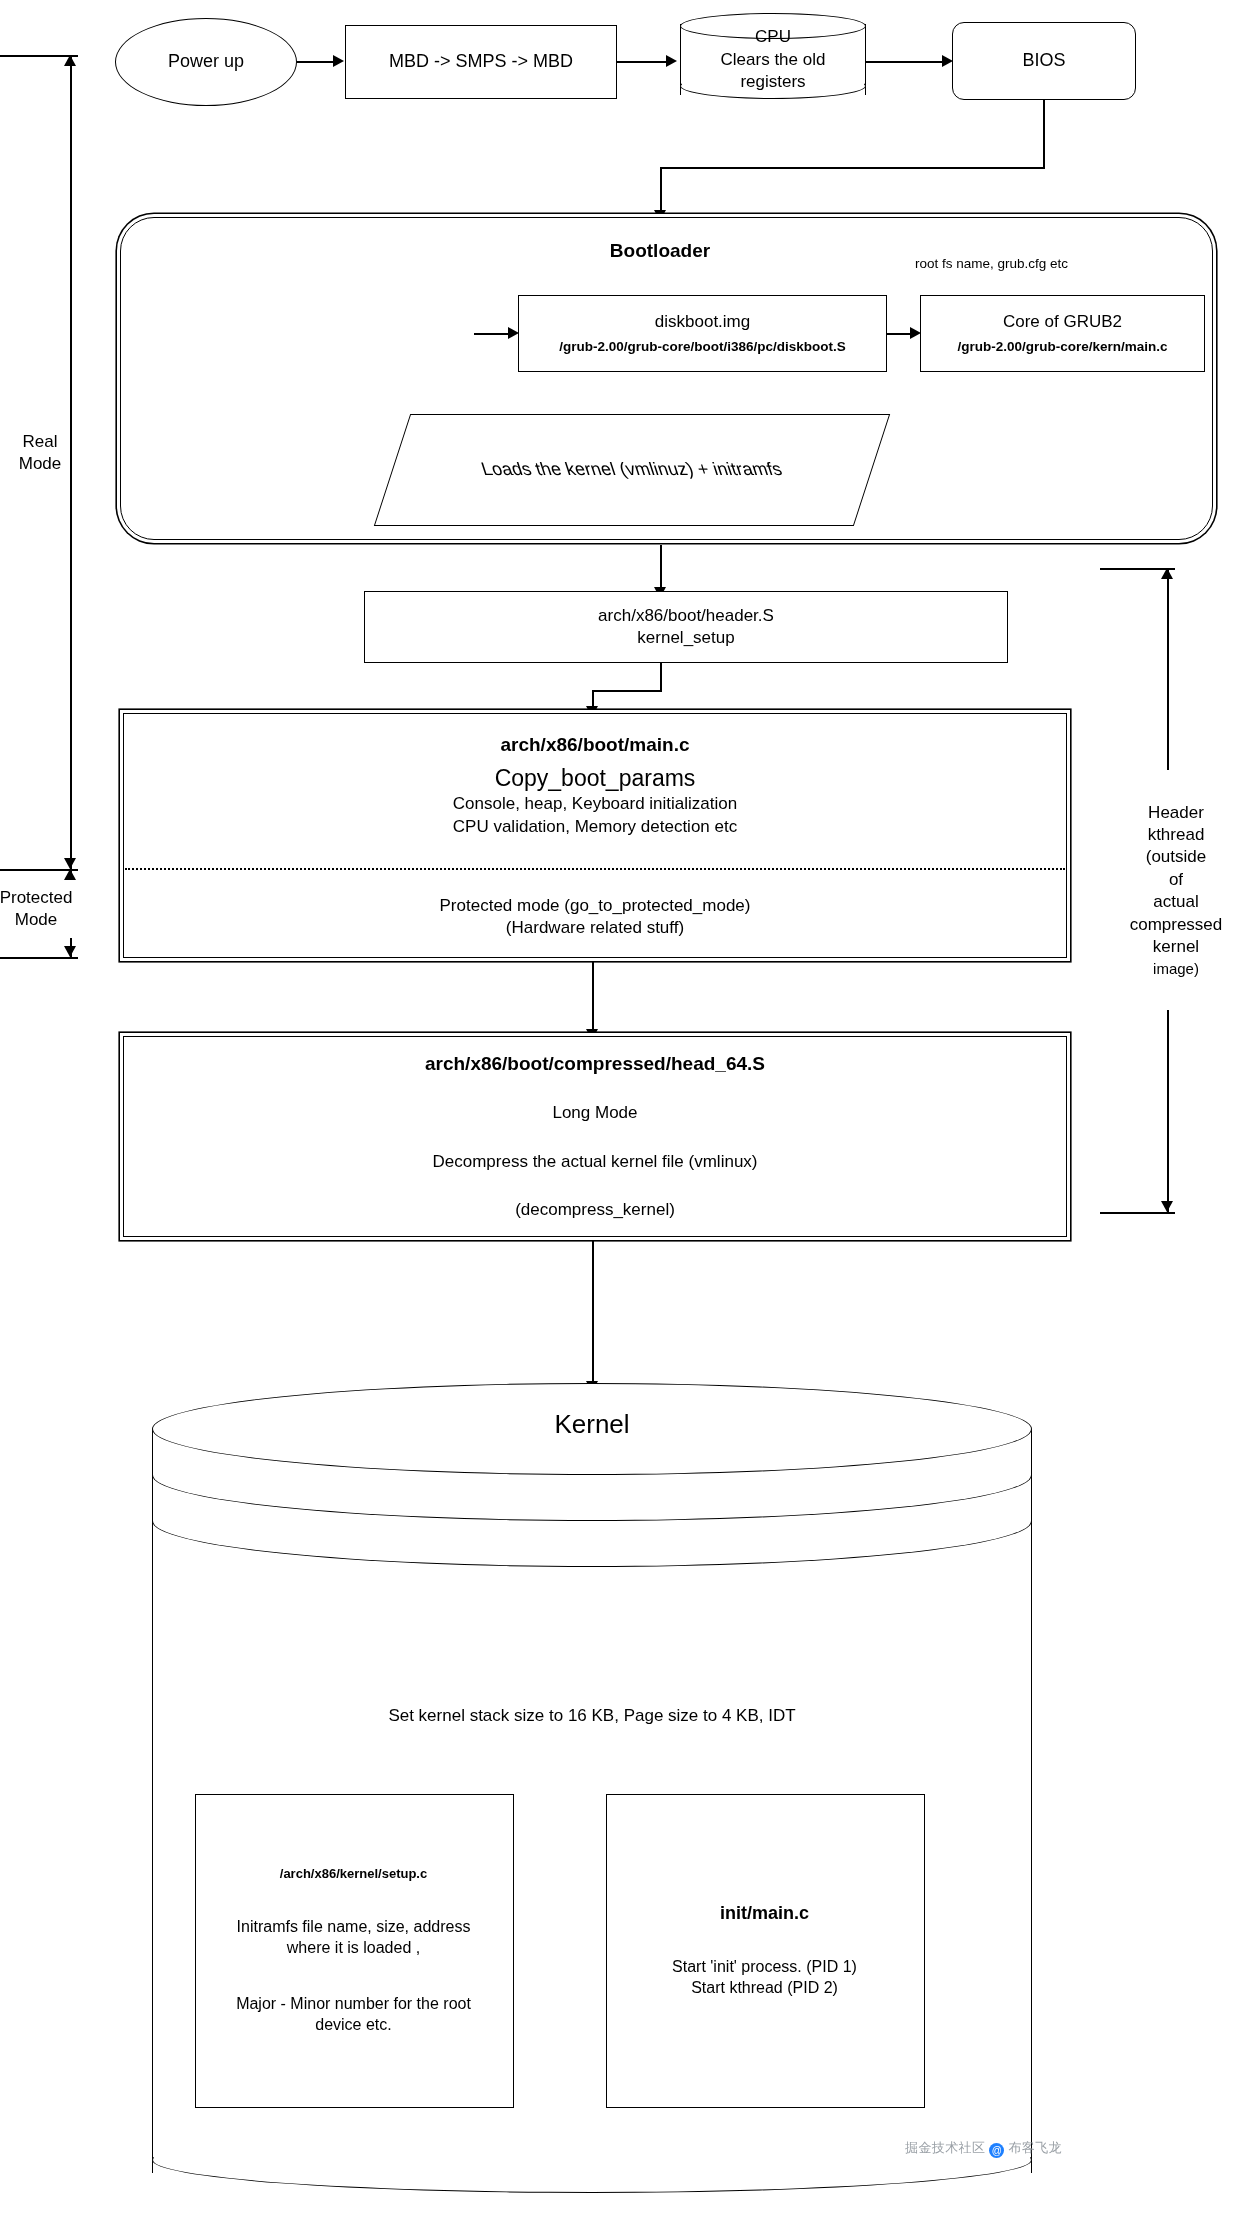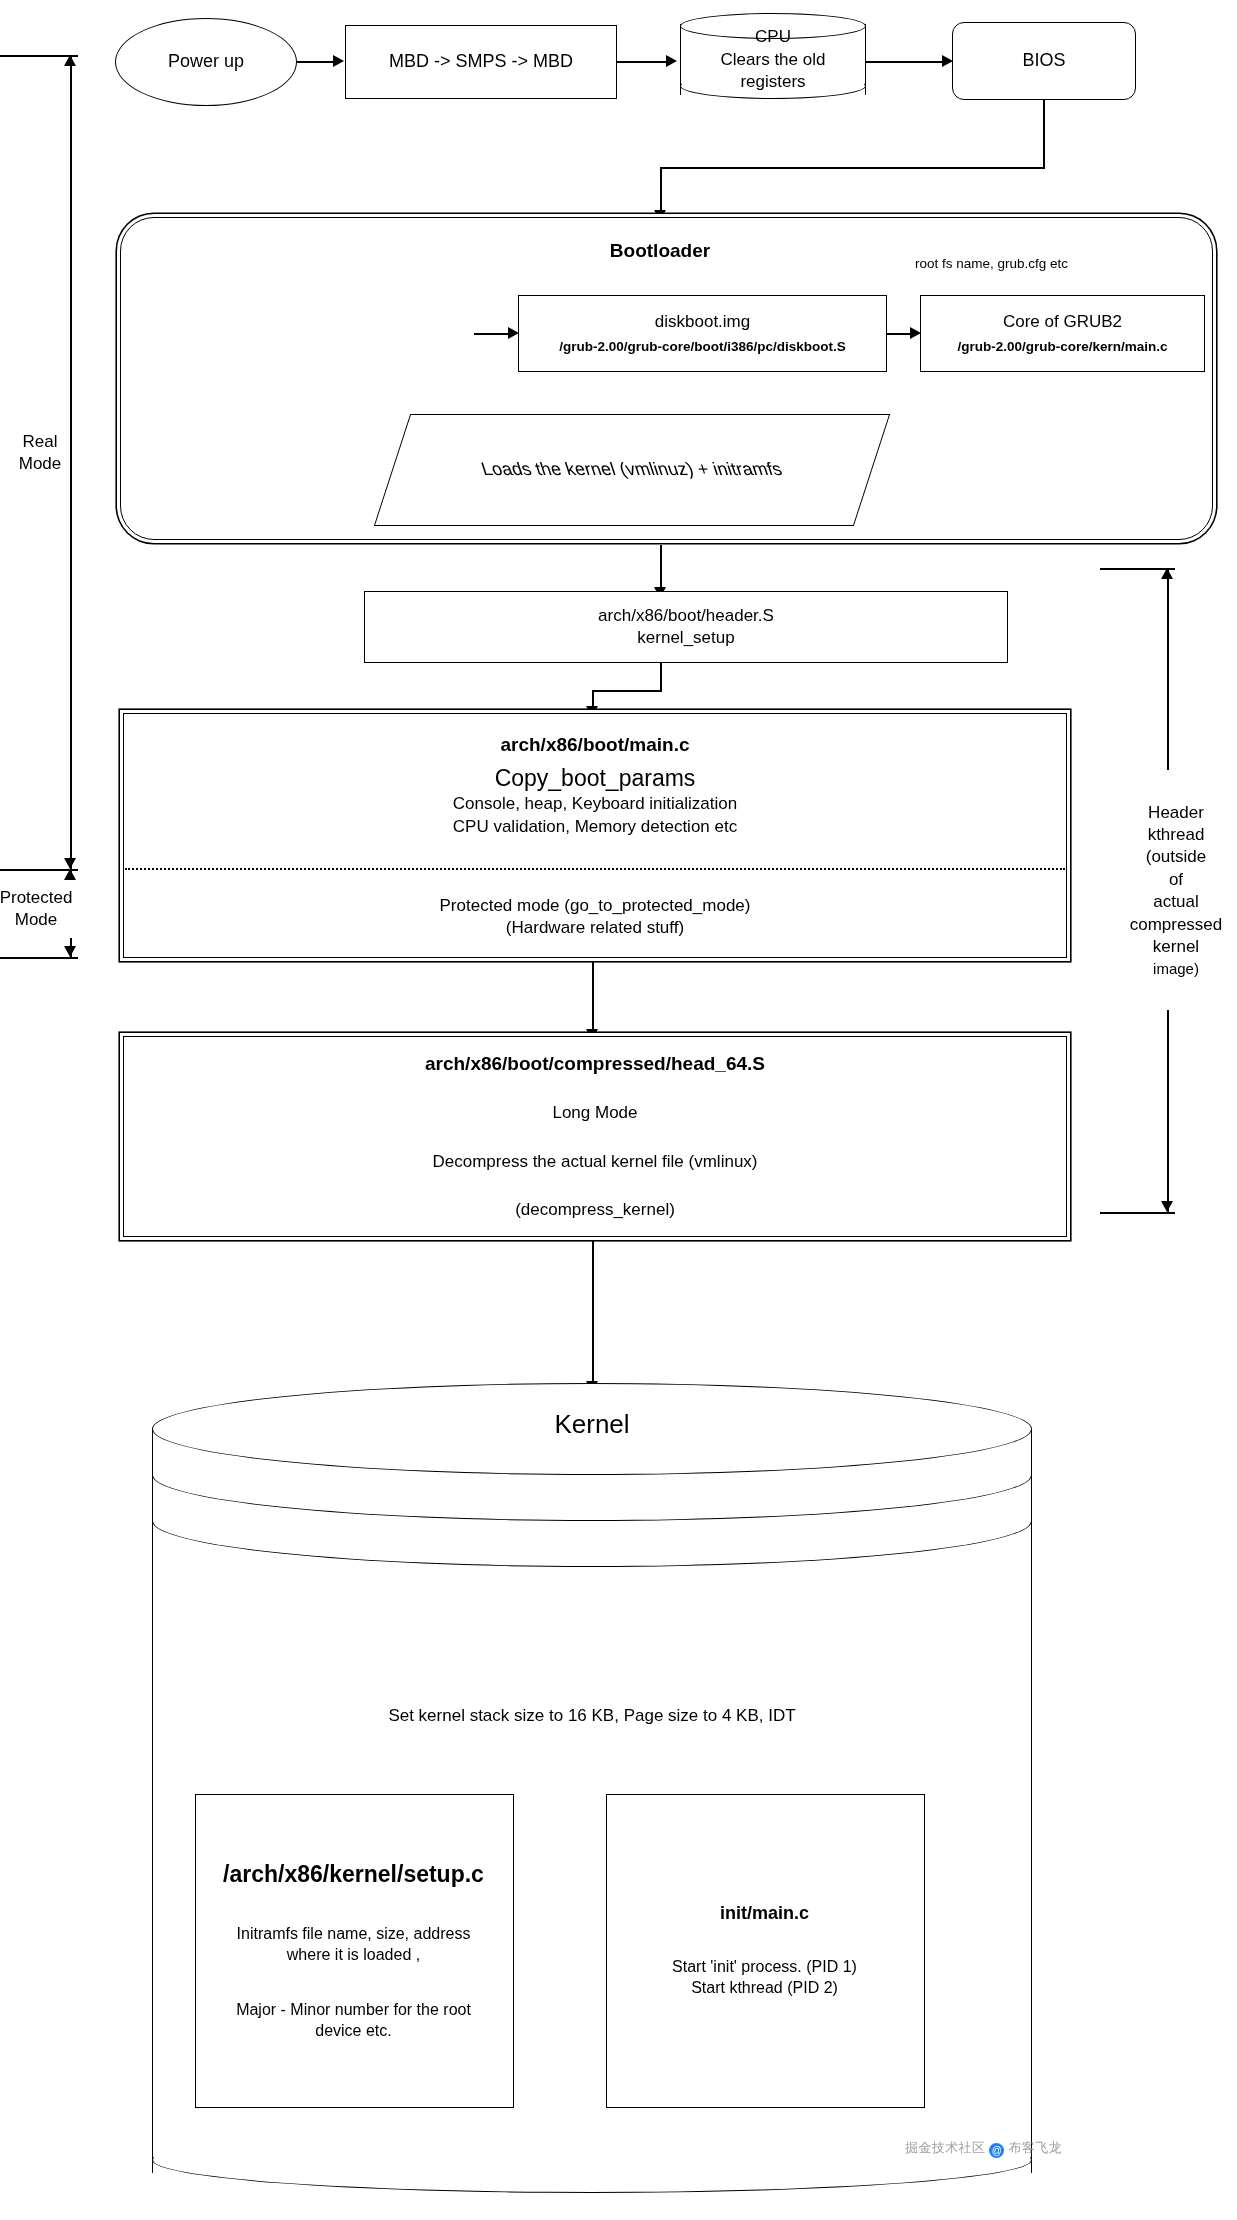--- a/index.html
+++ b/index.html
@@ -248,21 +248,21 @@
     <div class="abs ctr" style="left:0;top:18px;width:880px;height:46px;">
       <div class="t" style="font-size:26px;">Kernel</div>
     </div>
 
     <div class="abs ctr" style="left:0;top:318px;width:880px;height:30px;">
       <div class="t" style="font-size:17px;">Set kernel stack size to 16 KB, Page size to 4 KB, IDT</div>
     </div>
 
     <div class="abs rect" style="left:43px;top:411px;width:319px;height:314px;">
       <div class="abs ctr" style="left:0;top:0;width:315px;height:310px;padding:0 12px;">
-        <div class="t b" style="font-size:23px;margin-bottom:34px;">/arch/x86/kernel/setup.c</div>
+        <div class="t b" style="font-size:13px;margin-bottom:34px;">/arch/x86/kernel/setup.c</div>
         <div class="t" style="font-size:16px;">Initramfs file name, size, address</div>
         <div class="t" style="font-size:16px;margin-bottom:34px;">where it is loaded ,</div>
         <div class="t" style="font-size:16px;">Major - Minor number for the root</div>
         <div class="t" style="font-size:16px;">device etc.</div>
       </div>
     </div>
 
     <div class="abs rect" style="left:454px;top:411px;width:319px;height:314px;">
       <div class="abs ctr" style="left:0;top:0;width:315px;height:310px;padding:0 12px;">
         <div class="t b" style="font-size:18px;margin-bottom:30px;">init/main.c</div>

